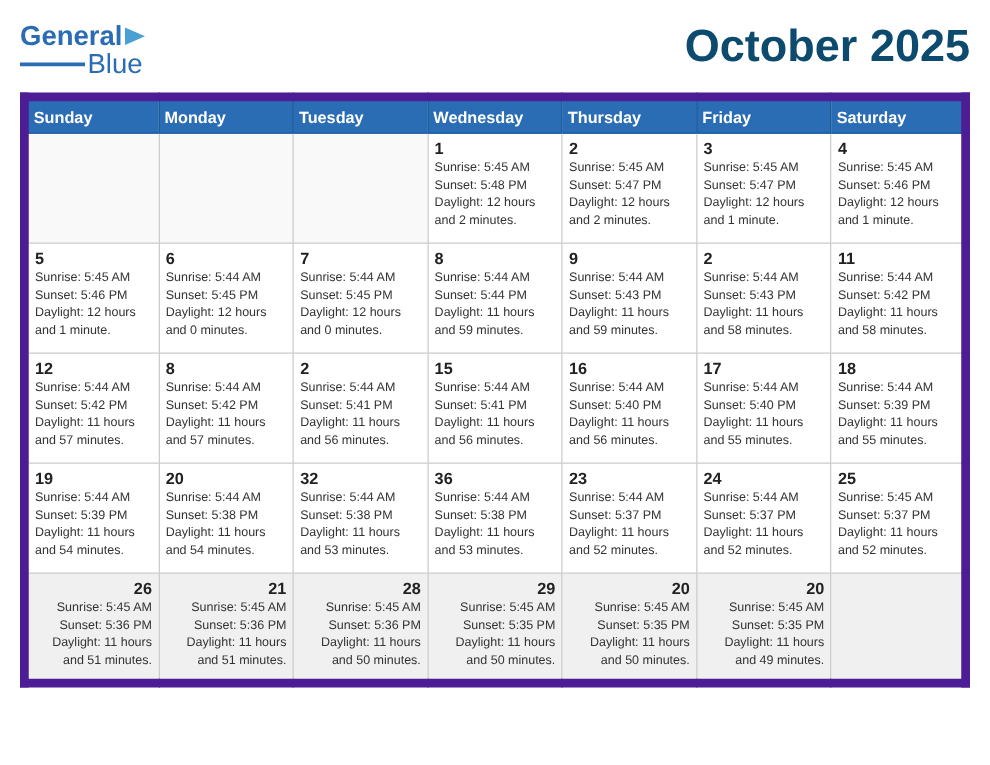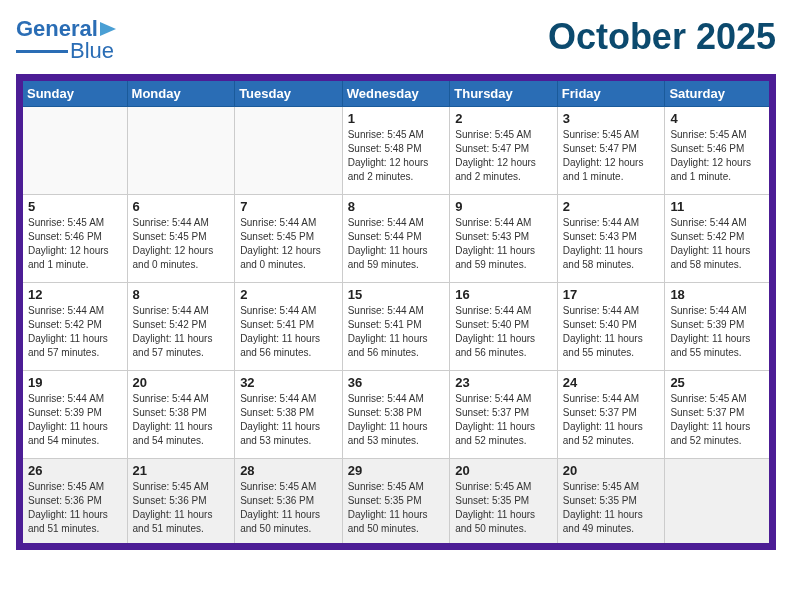--- a/index.html
+++ b/index.html
@@ -53,20 +53,21 @@
     .calendar td {
       border: 1px solid #ccc;
       vertical-align: top;
       padding: 4px 5px;
       font-size: 10.5px;
       color: #222;
       height: 88px;
     }
     .calendar tr:last-child td {
       background: #f0f0f0;
+      text-align: right;
     }
     .day-num {
       font-weight: bold;
       font-size: 13px;
       display: block;
       margin-bottom: 2px;
     }
     .day-info {
       font-size: 10px;
       line-height: 1.4;

